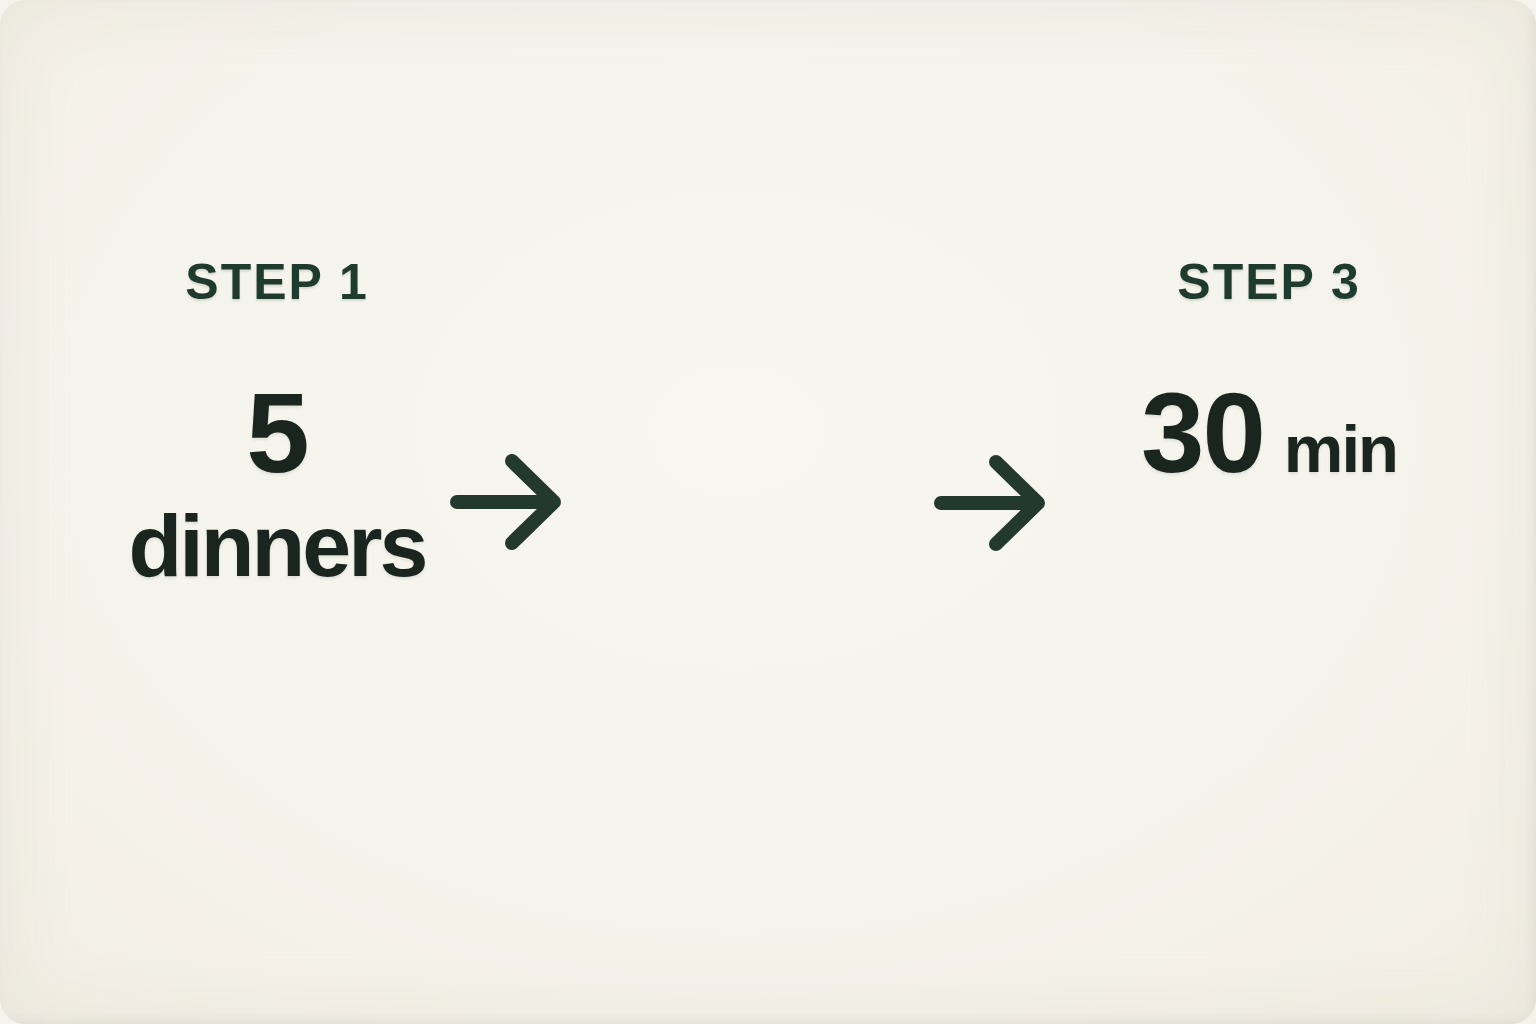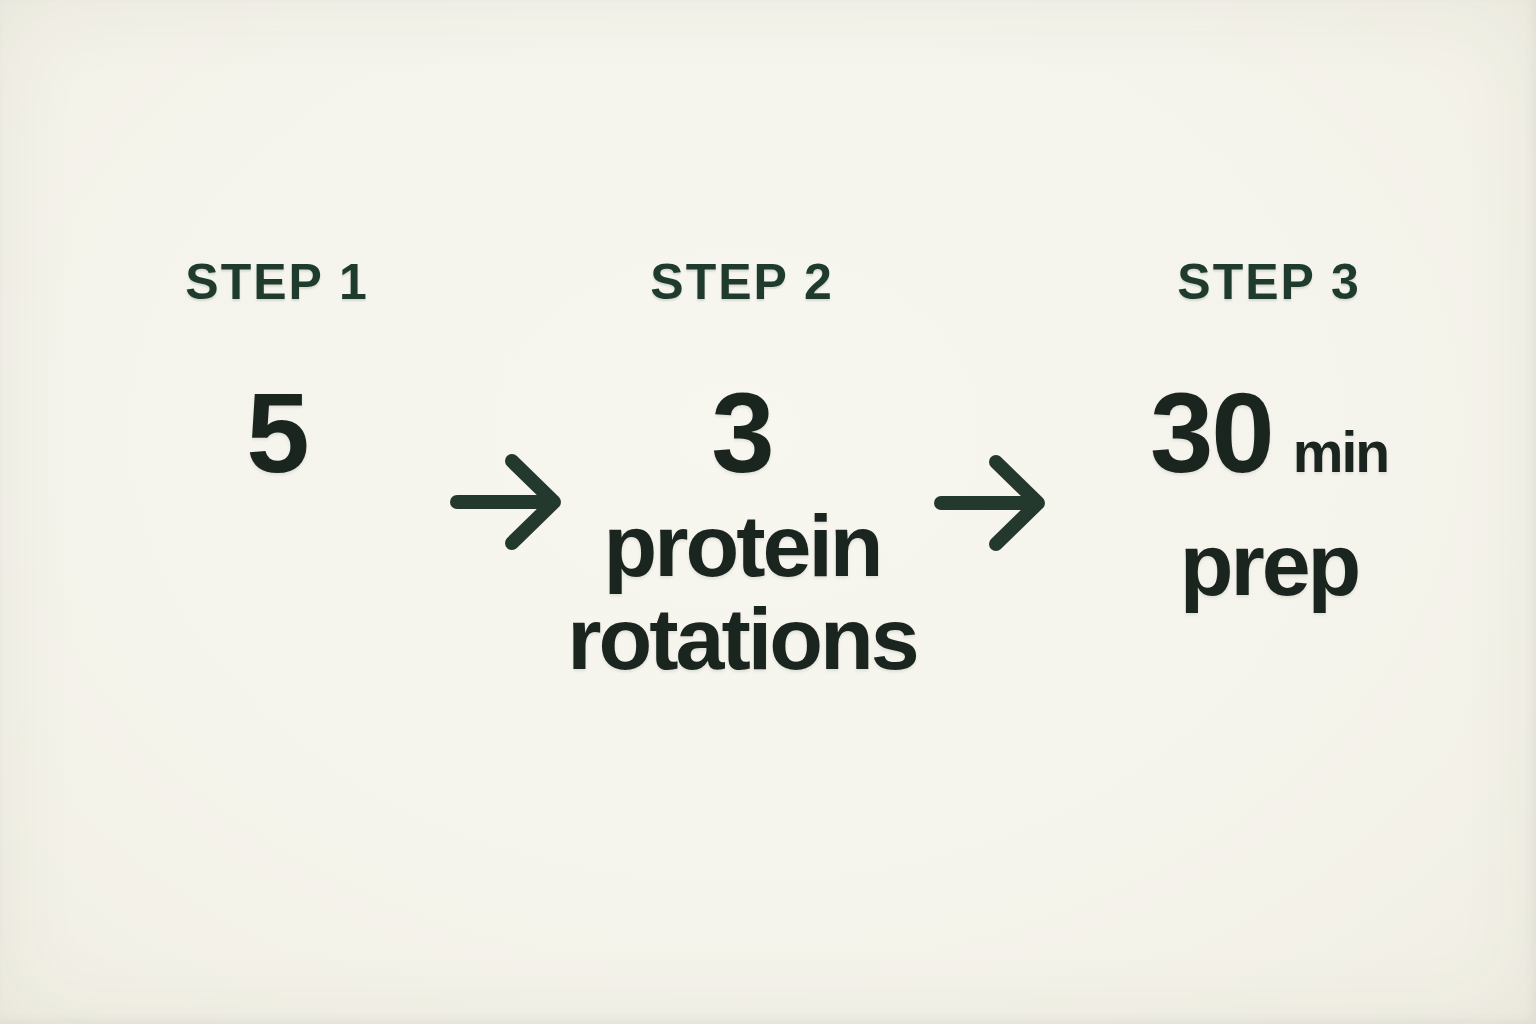--- a/index.html
+++ b/index.html
@@ -12,20 +12,21 @@
   html,body{width:1536px;height:1024px;}
   body{
     font-family:"Liberation Sans","DejaVu Sans",sans-serif;
     background:var(--bg);
   }
   .canvas{
     position:relative;
     width:1536px;height:1024px;
     background:radial-gradient(ellipse at 48% 42%, #f7f6ef 0%, var(--bg) 55%, #f1efe4 100%);
     overflow:hidden;
+    border-radius:25px;
   }
   .canvas::after{
     content:"";
     position:absolute;inset:0;
     box-shadow:inset 0 0 90px rgba(60,70,55,0.06), inset -4px -4px 10px rgba(60,70,55,0.05);
     pointer-events:none;
   }
   .step-col{
     position:absolute;
     top:255px;
@@ -47,21 +48,21 @@
   .big-line{
     margin-top:68px;
     font-size:114px;
     line-height:112px;
     font-weight:700;
     letter-spacing:-2px;
     text-shadow:0 2px 3px rgba(30,45,35,0.10);
     white-space:nowrap;
   }
   .big-suffix{
-    font-size:57px;
+    font-size:67px;
     letter-spacing:-2px;
     margin-left:20px;
   }
   .word-line{
     font-size:88px;
     line-height:93px;
     font-weight:700;
     letter-spacing:-3px;
     text-shadow:0 2px 3px rgba(30,45,35,0.10);
     white-space:nowrap;
@@ -83,42 +84,36 @@
   }
 </style>
 </head>
 <body>
 
 <div class="canvas">
 
   <section class="step-col col-1">
     <div class="step-label">STEP 1</div>
     <div class="big-line"><span>5</span></div>
+    <div class="word-line first">dinners</div>
   </section>
 
   <div class="arrow arrow-1">
     <svg viewBox="0 0 112 100" aria-hidden="true">
       <path d="M7 50 L88 50"></path>
       <path d="M62 9 L104 50 L62 91"></path>
     </svg>
   </div>
 
-  <section class="step-col col-2">
-    <div class="step-label">STEP 2</div>
-    <div class="big-line"><span>3</span></div>
-    <div class="word-line first">protein</div>
-    <div class="word-line">rotations</div>
-  </section>
 
   <div class="arrow arrow-2">
     <svg viewBox="0 0 112 100" aria-hidden="true">
       <path d="M7 50 L88 50"></path>
       <path d="M62 9 L104 50 L62 91"></path>
     </svg>
   </div>
 
   <section class="step-col col-3">
     <div class="step-label">STEP 3</div>
     <div class="big-line"><span>30</span><span class="big-suffix">min</span></div>
-    <div class="word-line first">prep</div>
   </section>
 
 </div>
 
 </body></html>

